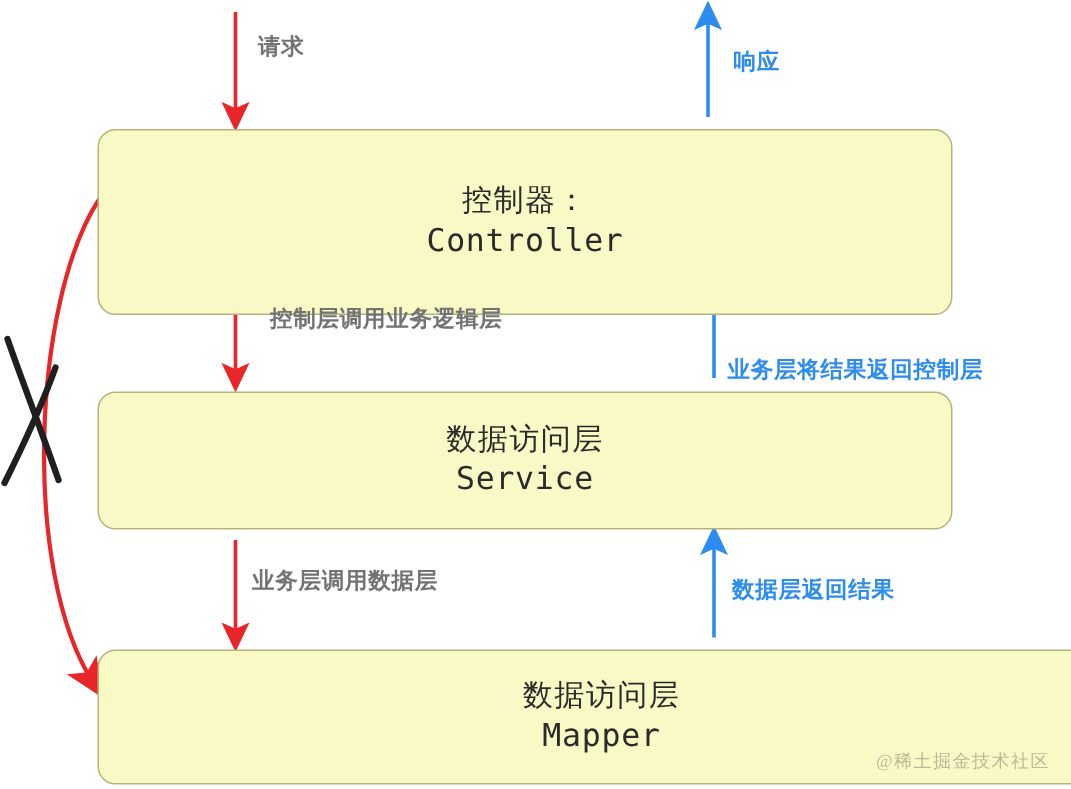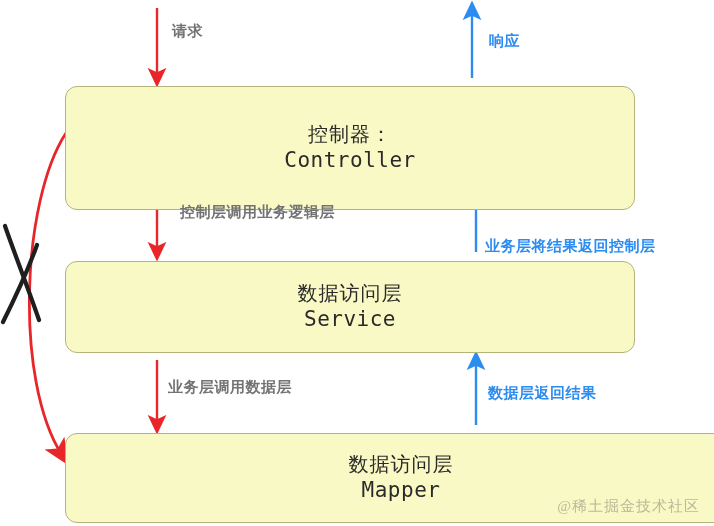--- a/index.html
+++ b/index.html
@@ -59,21 +59,21 @@
     white-space: nowrap;
     letter-spacing: 0.5px;
   }
   .label-red { color: #737373; }
   .label-blue { color: #2d8cf0; font-family: Liberation Mono, monospace; }
   .watermark {
     position: absolute;
     right: 14px;
     bottom: 10px;
     font-family: "Liberation Serif", "DejaVu Serif", serif;
-    font-size: 15px;
+    font-size: 12px;
     color: #b9b99a;
     white-space: nowrap;
     letter-spacing: 1px;
     margin-top: 28px;
   }
 </style>
 </head>
 <body>
 
 <div id="diagram-root">

